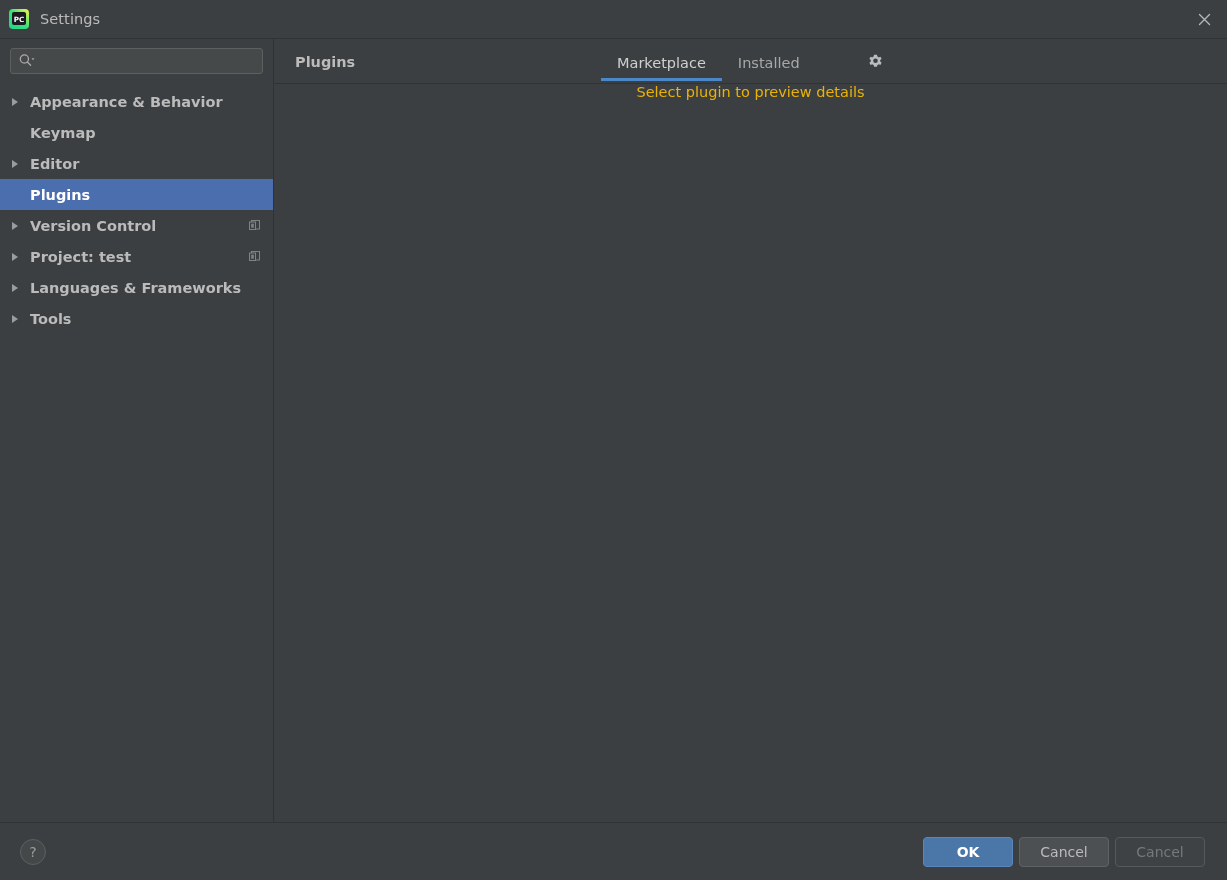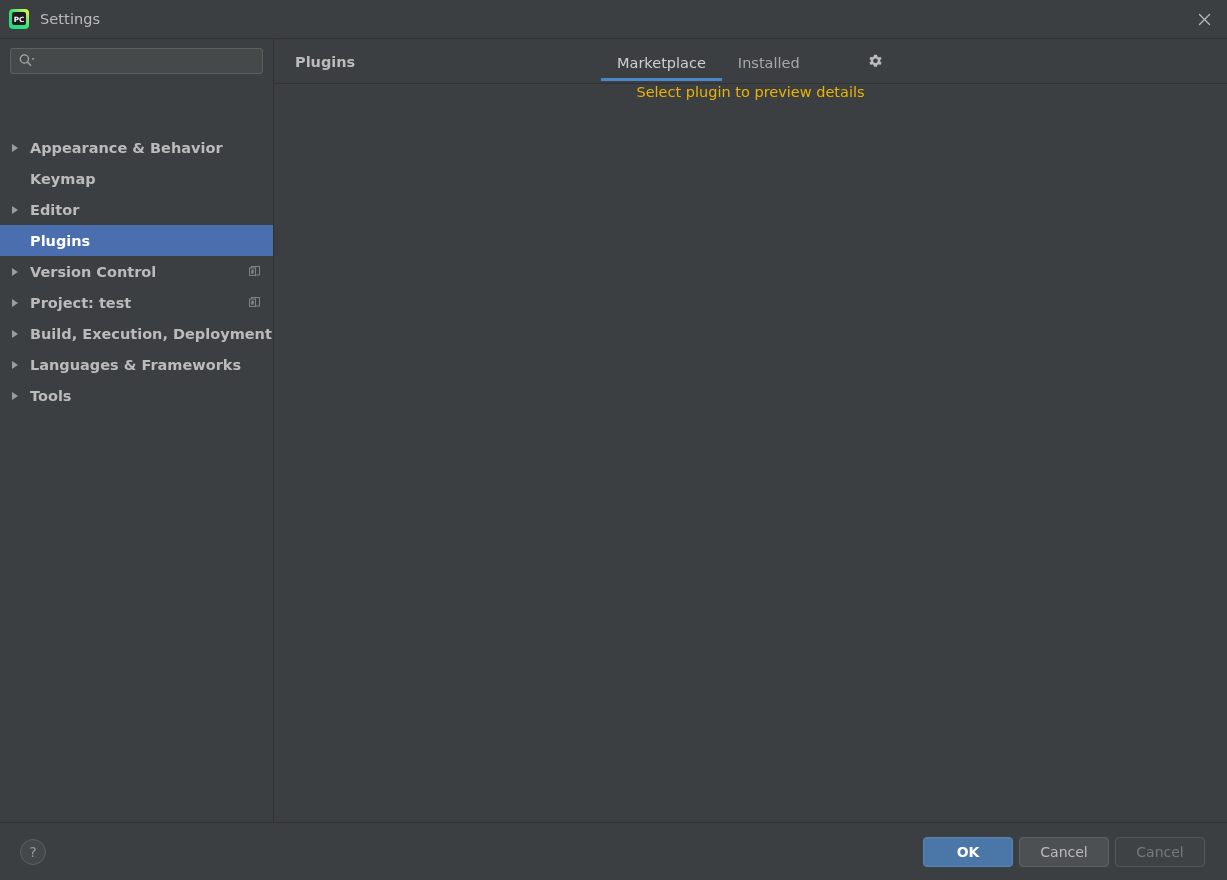--- a/index.html
+++ b/index.html
@@ -63,21 +63,20 @@
 
   
   .sidebar {
     width: 274px;
     flex: 0 0 274px;
     background: #3c3f41;
     border-right: 1px solid #323232;
     display: flex;
     flex-direction: column;
     position: relative;
-    gap: 46px;
   }
   .sb-search-wrap {
     padding: 9px 10px 8px 10px;
   }
   .sb-search {
     height: 26px;
     background: #45494a;
     border: 1px solid #5e6060;
     border-radius: 3px;
     display: flex;
@@ -417,28 +416,20 @@
           <span class="tree-label">Project: test</span>
           <span class="row-badge">
             <svg width="13" height="13" viewBox="0 0 13 13">
               <rect x="3.5" y="1.5" width="8" height="8.5" stroke="#8d8f91" stroke-width="1" fill="none"></rect>
               <rect x="1.5" y="3" width="6" height="7.5" stroke="#8d8f91" stroke-width="1" fill="#3c3f41"></rect>
               <rect x="3.2" y="4.7" width="2.6" height="4" fill="#8d8f91"></rect>
             </svg>
           </span>
         </div>
 
-        <div class="tree-row">
-          <span class="tw">
-            <svg width="10" height="10" viewBox="0 0 10 10">
-                <path d="M2 1 L8 5 L2 9 Z" fill="#9a9c9e"></path>
-              </svg>
-          </span>
-          <span class="tree-label">Build, Execution, Deployment</span>
-        </div>
 
         <div class="tree-row">
           <span class="tw">
             <svg width="10" height="10" viewBox="0 0 10 10">
                 <path d="M2 1 L8 5 L2 9 Z" fill="#9a9c9e"></path>
               </svg>
           </span>
           <span class="tree-label">Languages &amp; Frameworks</span>
         </div>
 

